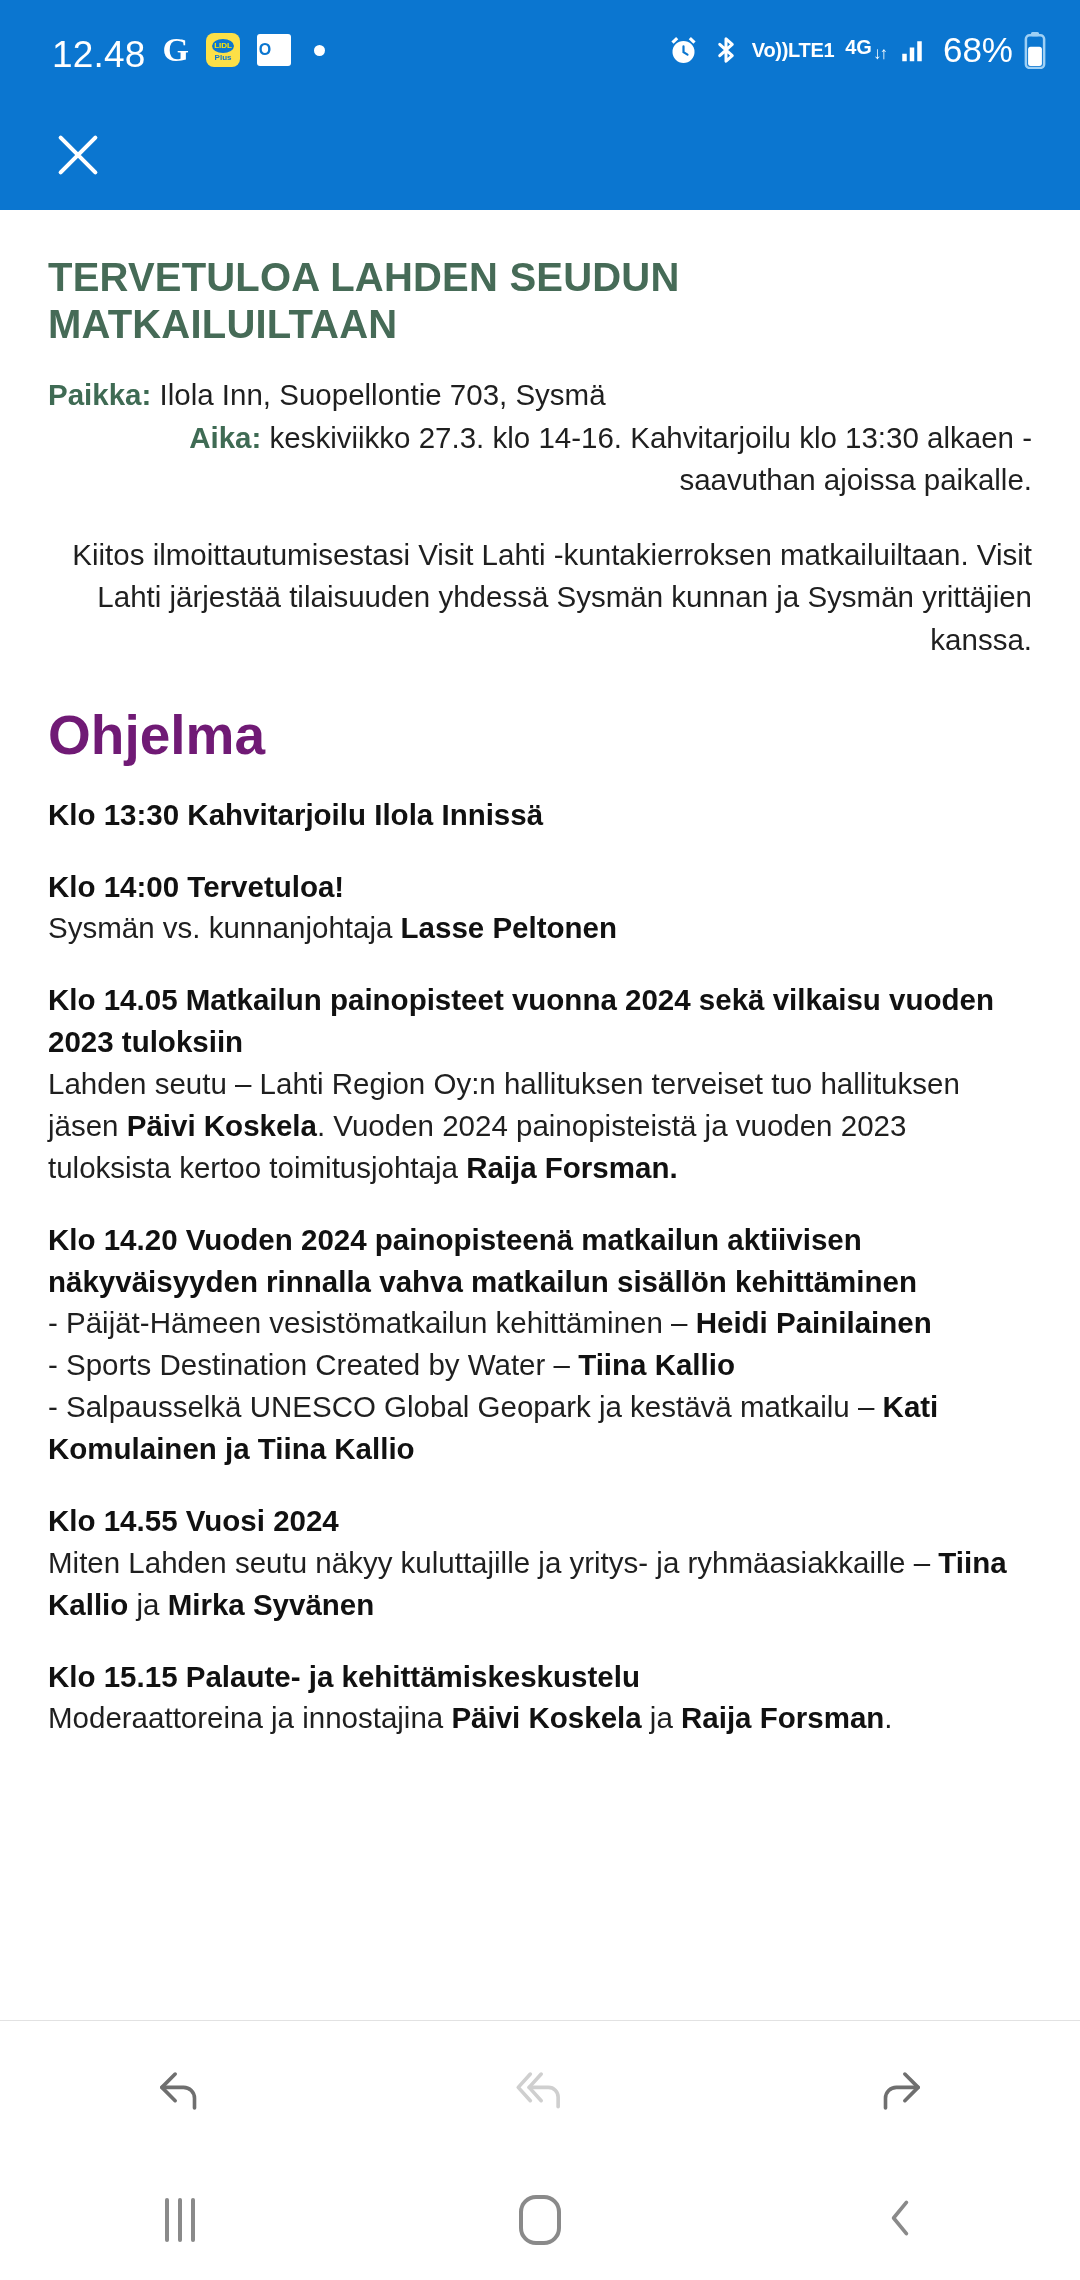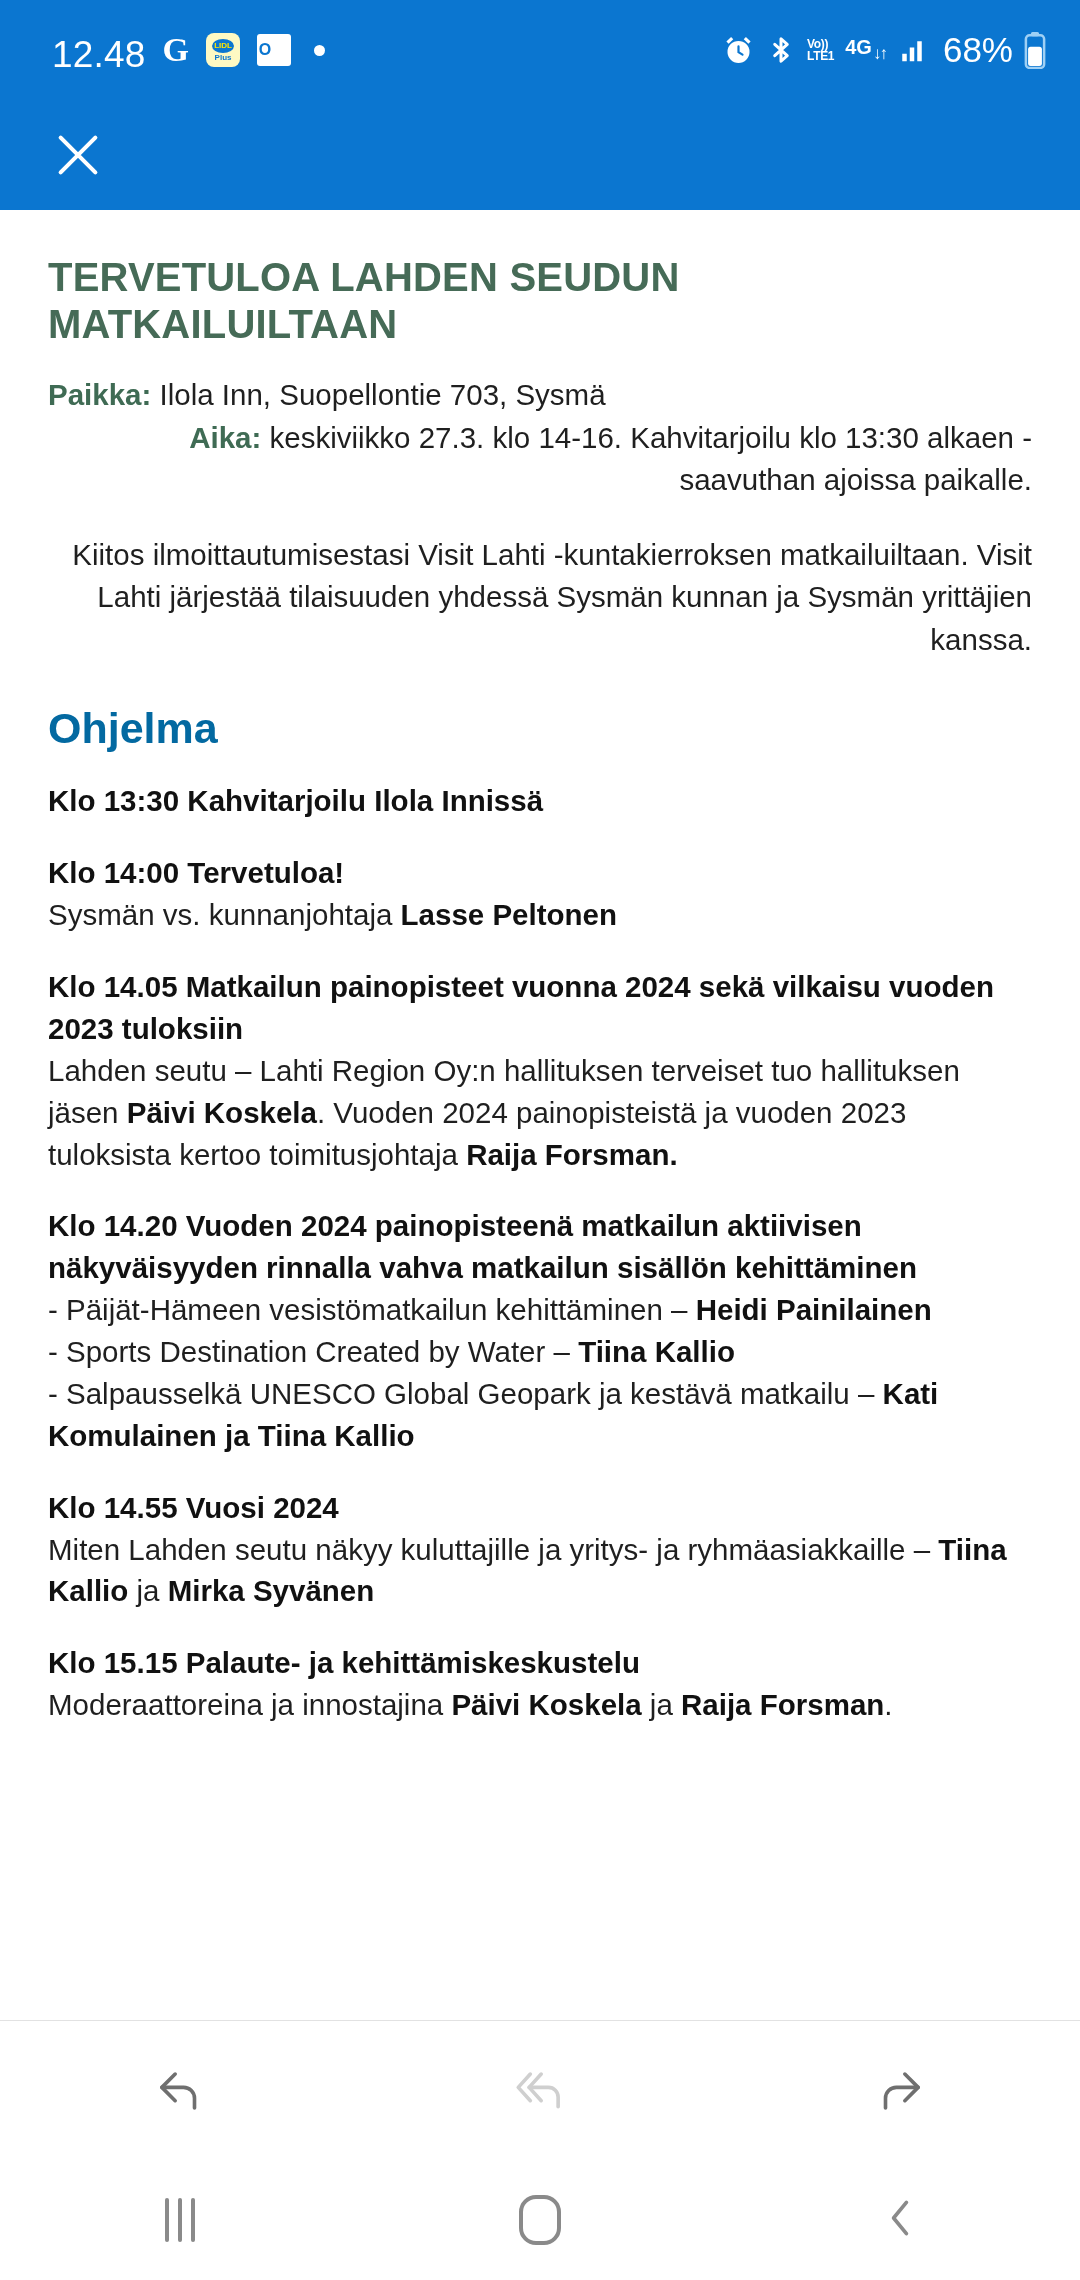--- a/index.html
+++ b/index.html
@@ -52,21 +52,21 @@
   .sicon { display: inline-flex; align-items: center; justify-content: center; }
 
   .g-icon {
     font-size: 34px;
     font-weight: 700;
     line-height: 1;
     font-family: "Liberation Serif", serif;
   }
   .lidl-icon {
     width: 34px; height: 34px;
-    background: #fef9c3;
+    background: #fde047;
     border-radius: 8px;
     display: flex; flex-direction: column;
     align-items: center; justify-content: center;
     overflow: hidden;
   }
   .lidl-icon .lidl-top {
     width: 22px; height: 14px;
     background: #0b76d0;
     border-radius: 50%;
     color: #ffe500;
@@ -111,23 +111,23 @@
   }
   .status-battery-text {
     font-size: 35px;
     font-weight: 400;
     line-height: 1;
     margin-left: 2px;
     padding-bottom: 2px;
   }
   .volte-block {
     display: flex;
-    flex-direction: column;
+    flex-direction: row;
     align-items: flex-start;
-    font-size: 12px;
+    font-size: 20px;
     line-height: 1.02;
     font-weight: 700;
     letter-spacing: -0.3px;
     text-align: center;
   }
   .fourg-block {
     display: flex;
     align-items: flex-start;
     gap: 1px;
   }
@@ -171,22 +171,22 @@
     color: #466b57;
     font-size: 40px;
     font-weight: 700;
     line-height: 1.18;
     letter-spacing: 0.2px;
     margin-bottom: 26px;
     text-transform: uppercase;
   }
 
   h2.section-title {
-    color: #0369a1;
-    font-size: 43px;
+    color: #701a75;
+    font-size: 55px;
     font-weight: 700;
     line-height: 1.1;
     margin: 44px 0 28px 0;
   }
 
   p.para {
     font-size: 29.5px;
     line-height: 1.44;
     color: #1f1f1f;
     font-weight: 400;

